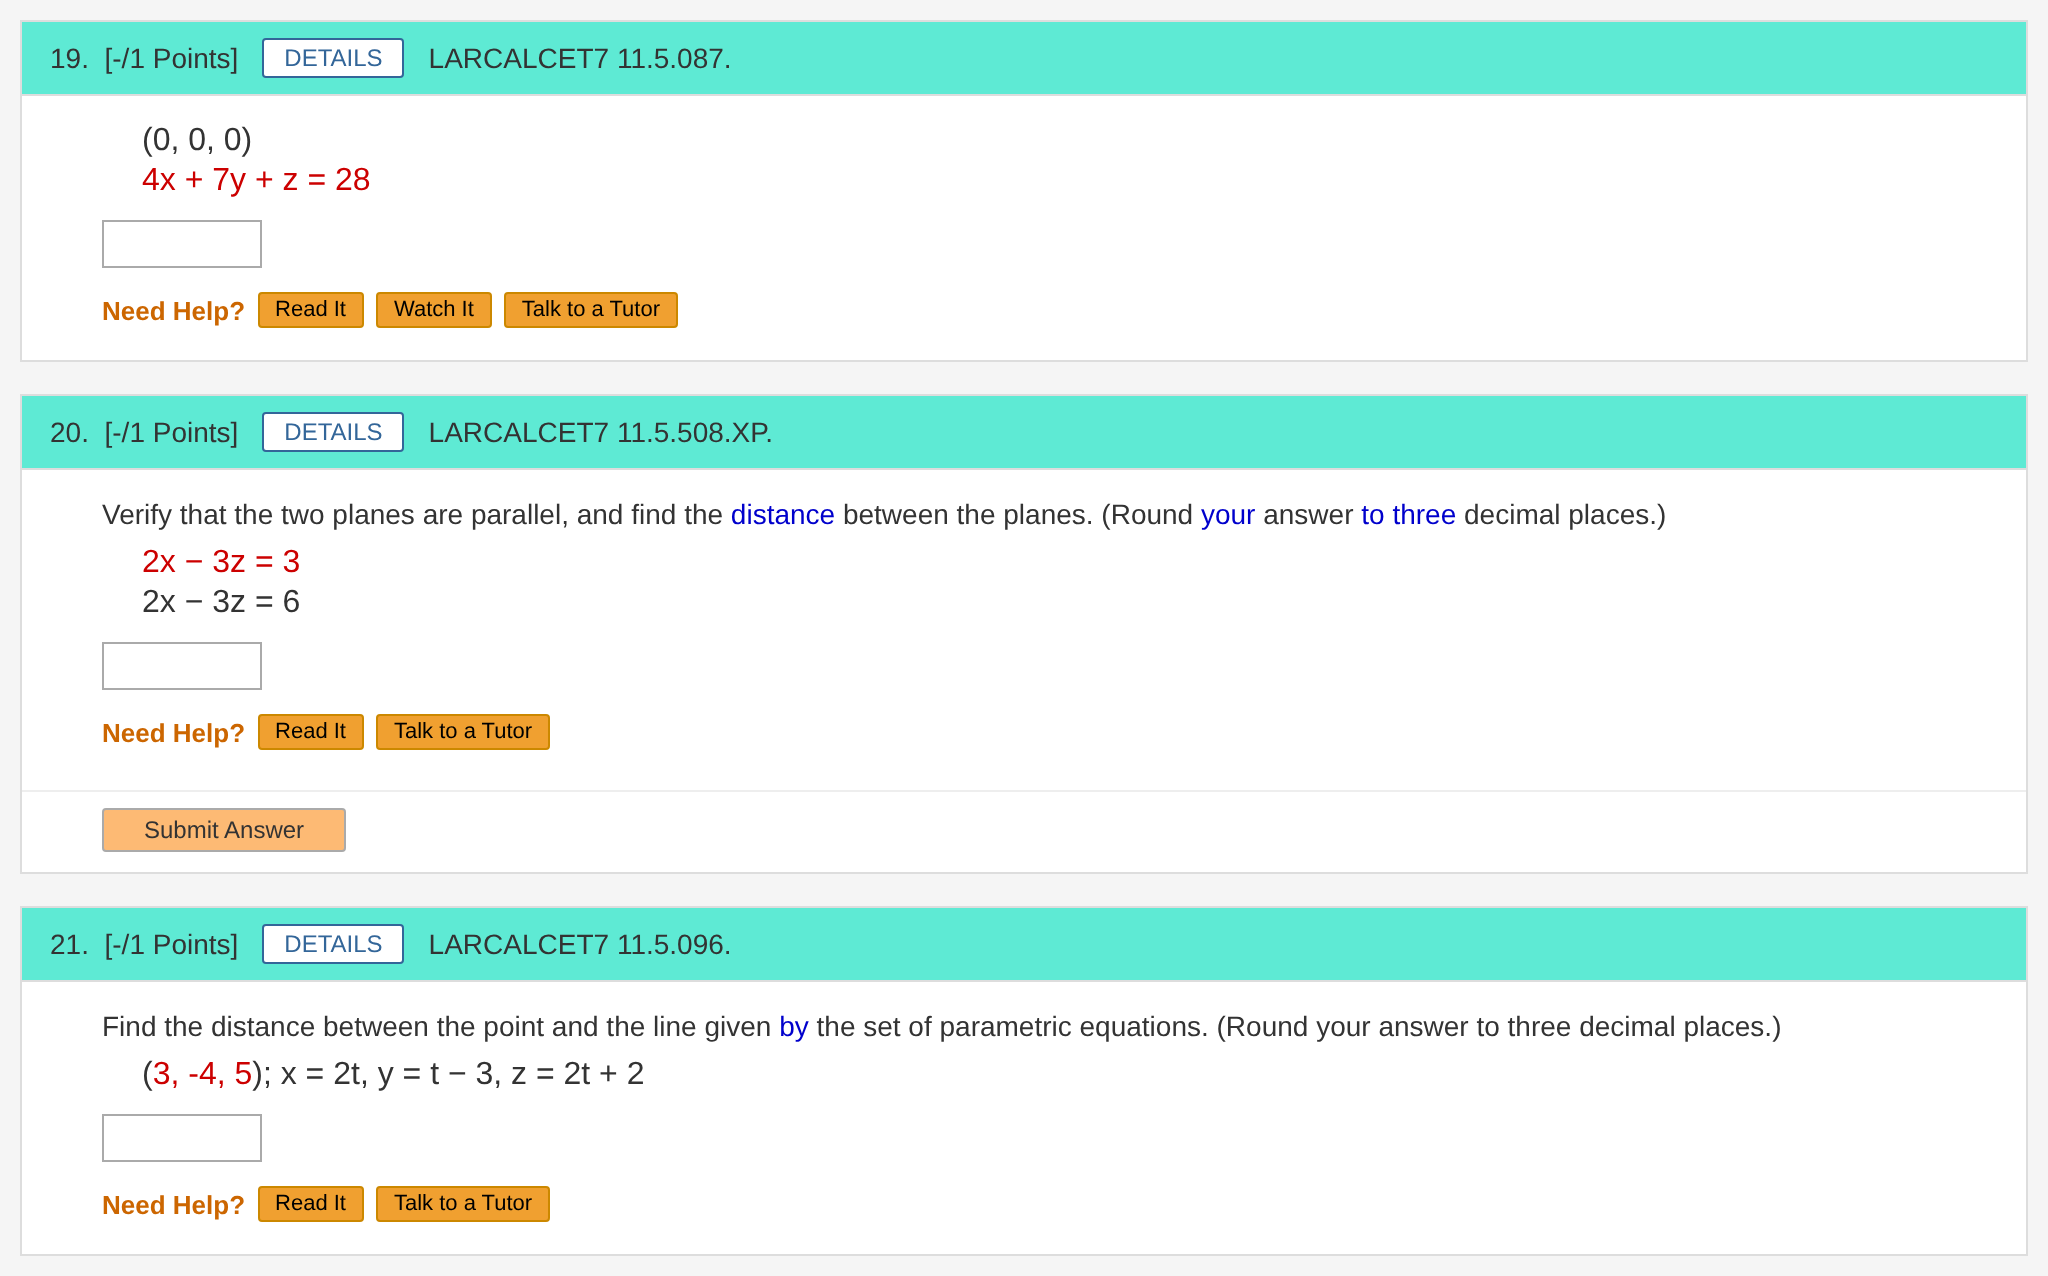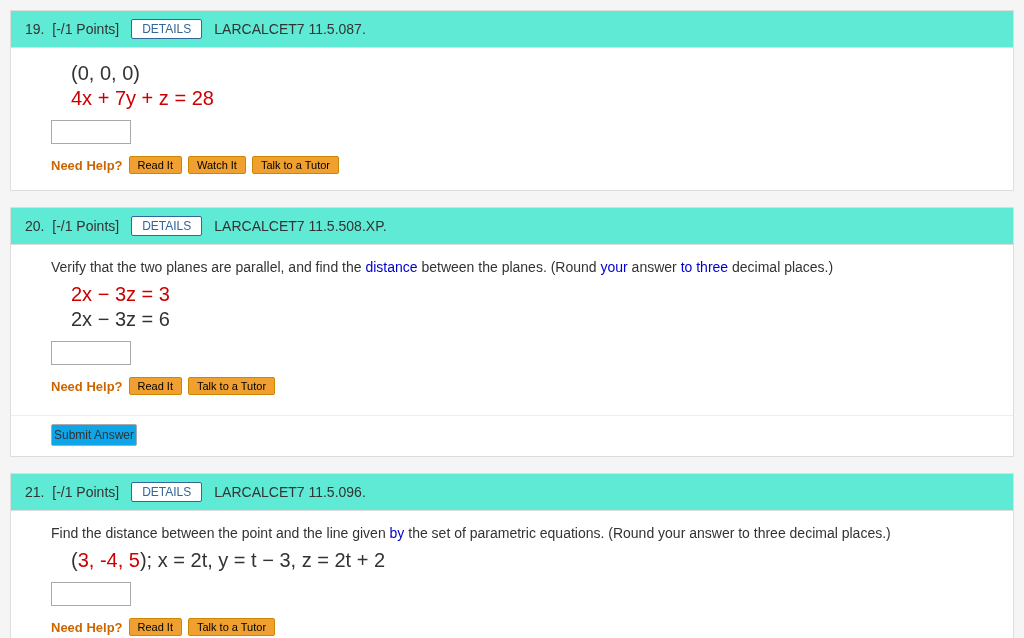--- a/index.html
+++ b/index.html
@@ -48,21 +48,21 @@
     }
     .question-body {
       padding: 14px 20px 16px 40px;
     }
     .question-text {
       font-size: 14px;
       margin-bottom: 8px;
       color: #333;
     }
     .math-line {
-      font-size: 20px;
+      font-size: 16px;
       margin-left: 20px;
       margin-bottom: 2px;
     }
     .math-red {
       color: #cc0000;
     }
     .answer-input {
       display: block;
       width: 80px;
       height: 24px;
@@ -91,25 +91,25 @@
       cursor: pointer;
       border-radius: 2px;
       text-align: center;
     }
     .submit-row {
       padding: 8px 40px 10px 40px;
       border-top: 1px solid #eee;
       margin-top: 4px;
     }
     .submit-btn {
-      background: #0ea5e9;
+      background: #fdba74;
       border: 1px solid #aaa;
       color: #333;
       font-size: 12px;
-      padding: 3px 2px;
+      padding: 3px 20px;
       cursor: pointer;
       border-radius: 2px;
     }
     .math-normal {
       color: #333;
     }
     .inline-red {
       color: #cc0000;
     }
     .inline-blue {

